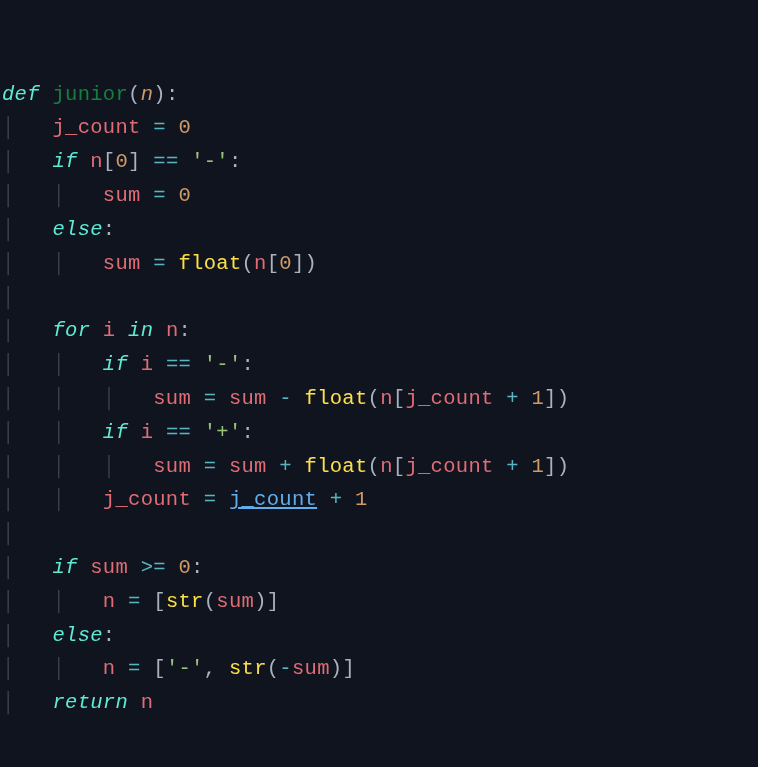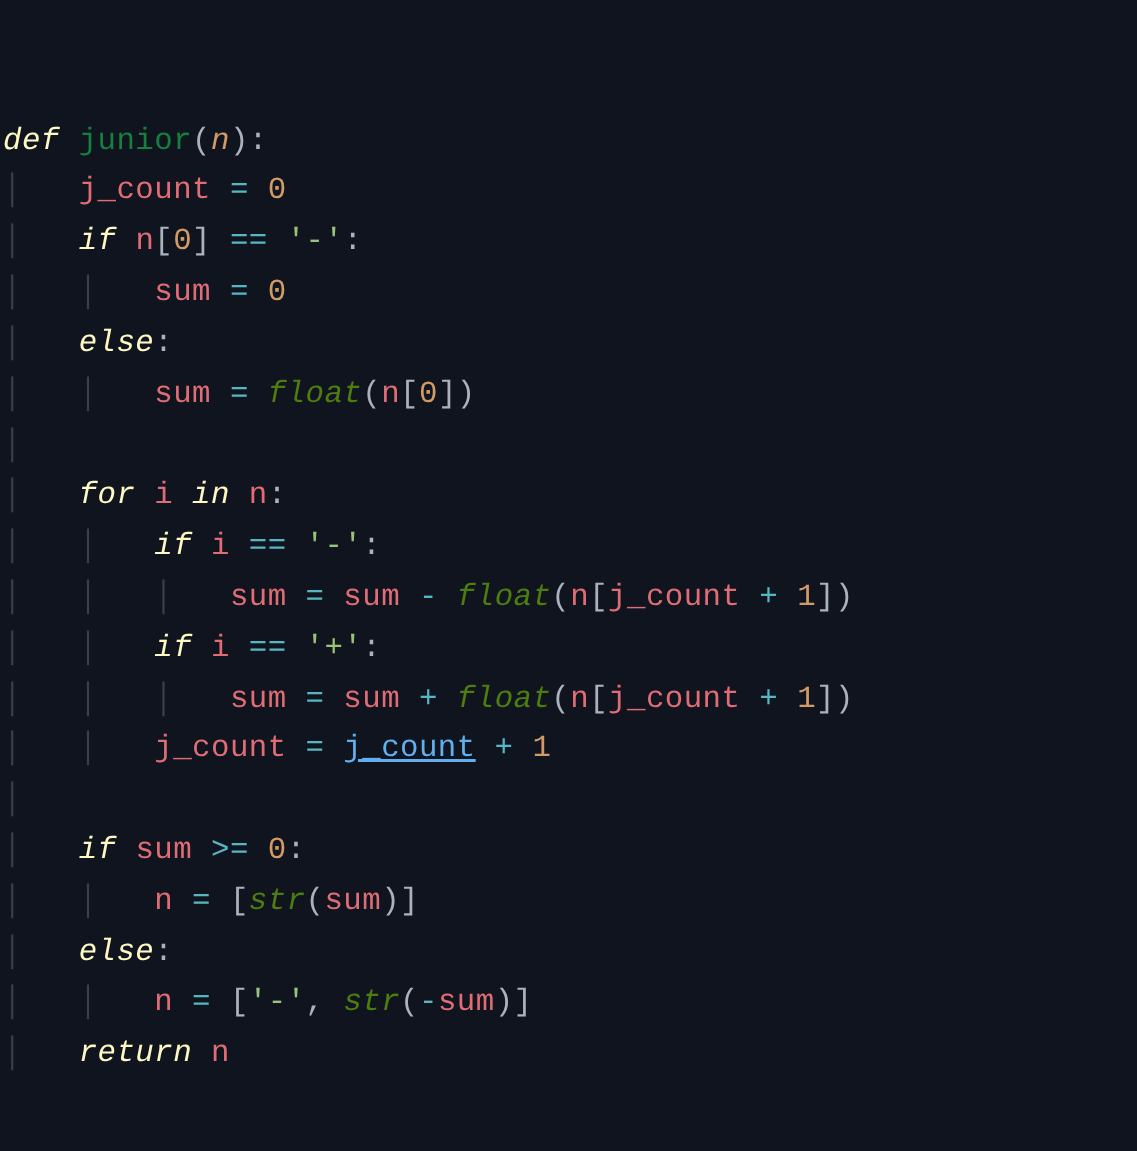--- a/index.html
+++ b/index.html
@@ -10,29 +10,29 @@
     line-height: 1.65;
     color: #abb2bf;
     padding: 10px 2px;
     white-space: pre;
     width: 758px;
     height: 767px;
     overflow: hidden;
     letter-spacing: 0.3px;
   }
   .line { display: block; }
-  .kw { color: #fef9c3; font-style: italic; }
+  .kw { color: #5eead4; font-style: italic; }
   .fn { color: #15803d; }
   .param { color: #d19a66; font-style: italic; }
   .punct { color: #abb2bf; }
   .op { color: #56b6c2; }
   .var { color: #e06c75; }
   .num { color: #d19a66; }
   .str { color: #98c379; }
-  .builtin { color: #4d7c0f; font-style: italic; }
+  .builtin { color: #fde047; }
   .ref { color: #61afef; text-decoration: underline; text-decoration-color: #61afef; }
   .guide { color: #3b4048; }
 </style>
 </head>
 <body>
 
 <div class="code"><span class="line"><span class="kw">def</span> <span class="fn">junior</span><span class="punct">(</span><span class="param">n</span><span class="punct">)</span><span class="punct">:</span></span><span class="line"><span class="guide">│</span><span>   </span><span class="var">j_count</span> <span class="op">=</span> <span class="num">0</span></span><span class="line"><span class="guide">│</span><span>   </span><span class="kw">if</span> <span class="var">n</span><span class="punct">[</span><span class="num">0</span><span class="punct">]</span> <span class="op">==</span> <span class="str">'-'</span><span class="punct">:</span></span><span class="line"><span class="guide">│</span><span>   </span><span class="guide">│</span><span>   </span><span class="var">sum</span> <span class="op">=</span> <span class="num">0</span></span><span class="line"><span class="guide">│</span><span>   </span><span class="kw">else</span><span class="punct">:</span></span><span class="line"><span class="guide">│</span><span>   </span><span class="guide">│</span><span>   </span><span class="var">sum</span> <span class="op">=</span> <span class="builtin">float</span><span class="punct">(</span><span class="var">n</span><span class="punct">[</span><span class="num">0</span><span class="punct">]</span><span class="punct">)</span></span><span class="line"><span class="guide">│</span></span><span class="line"><span class="guide">│</span><span>   </span><span class="kw">for</span> <span class="var">i</span> <span class="kw">in</span> <span class="var">n</span><span class="punct">:</span></span><span class="line"><span class="guide">│</span><span>   </span><span class="guide">│</span><span>   </span><span class="kw">if</span> <span class="var">i</span> <span class="op">==</span> <span class="str">'-'</span><span class="punct">:</span></span><span class="line"><span class="guide">│</span><span>   </span><span class="guide">│</span><span>   </span><span class="guide">│</span><span>   </span><span class="var">sum</span> <span class="op">=</span> <span class="var">sum</span> <span class="op">-</span> <span class="builtin">float</span><span class="punct">(</span><span class="var">n</span><span class="punct">[</span><span class="var">j_count</span> <span class="op">+</span> <span class="num">1</span><span class="punct">]</span><span class="punct">)</span></span><span class="line"><span class="guide">│</span><span>   </span><span class="guide">│</span><span>   </span><span class="kw">if</span> <span class="var">i</span> <span class="op">==</span> <span class="str">'+'</span><span class="punct">:</span></span><span class="line"><span class="guide">│</span><span>   </span><span class="guide">│</span><span>   </span><span class="guide">│</span><span>   </span><span class="var">sum</span> <span class="op">=</span> <span class="var">sum</span> <span class="op">+</span> <span class="builtin">float</span><span class="punct">(</span><span class="var">n</span><span class="punct">[</span><span class="var">j_count</span> <span class="op">+</span> <span class="num">1</span><span class="punct">]</span><span class="punct">)</span></span><span class="line"><span class="guide">│</span><span>   </span><span class="guide">│</span><span>   </span><span class="var">j_count</span> <span class="op">=</span> <span class="ref">j_count</span> <span class="op">+</span> <span class="num">1</span></span><span class="line"><span class="guide">│</span></span><span class="line"><span class="guide">│</span><span>   </span><span class="kw">if</span> <span class="var">sum</span> <span class="op">&gt;=</span> <span class="num">0</span><span class="punct">:</span></span><span class="line"><span class="guide">│</span><span>   </span><span class="guide">│</span><span>   </span><span class="var">n</span> <span class="op">=</span> <span class="punct">[</span><span class="builtin">str</span><span class="punct">(</span><span class="var">sum</span><span class="punct">)</span><span class="punct">]</span></span><span class="line"><span class="guide">│</span><span>   </span><span class="kw">else</span><span class="punct">:</span></span><span class="line"><span class="guide">│</span><span>   </span><span class="guide">│</span><span>   </span><span class="var">n</span> <span class="op">=</span> <span class="punct">[</span><span class="str">'-'</span><span class="punct">,</span> <span class="builtin">str</span><span class="punct">(</span><span class="op">-</span><span class="var">sum</span><span class="punct">)</span><span class="punct">]</span></span><span class="line"><span class="guide">│</span><span>   </span><span class="kw">return</span> <span class="var">n</span></span></div>
 
 
 </body></html>

